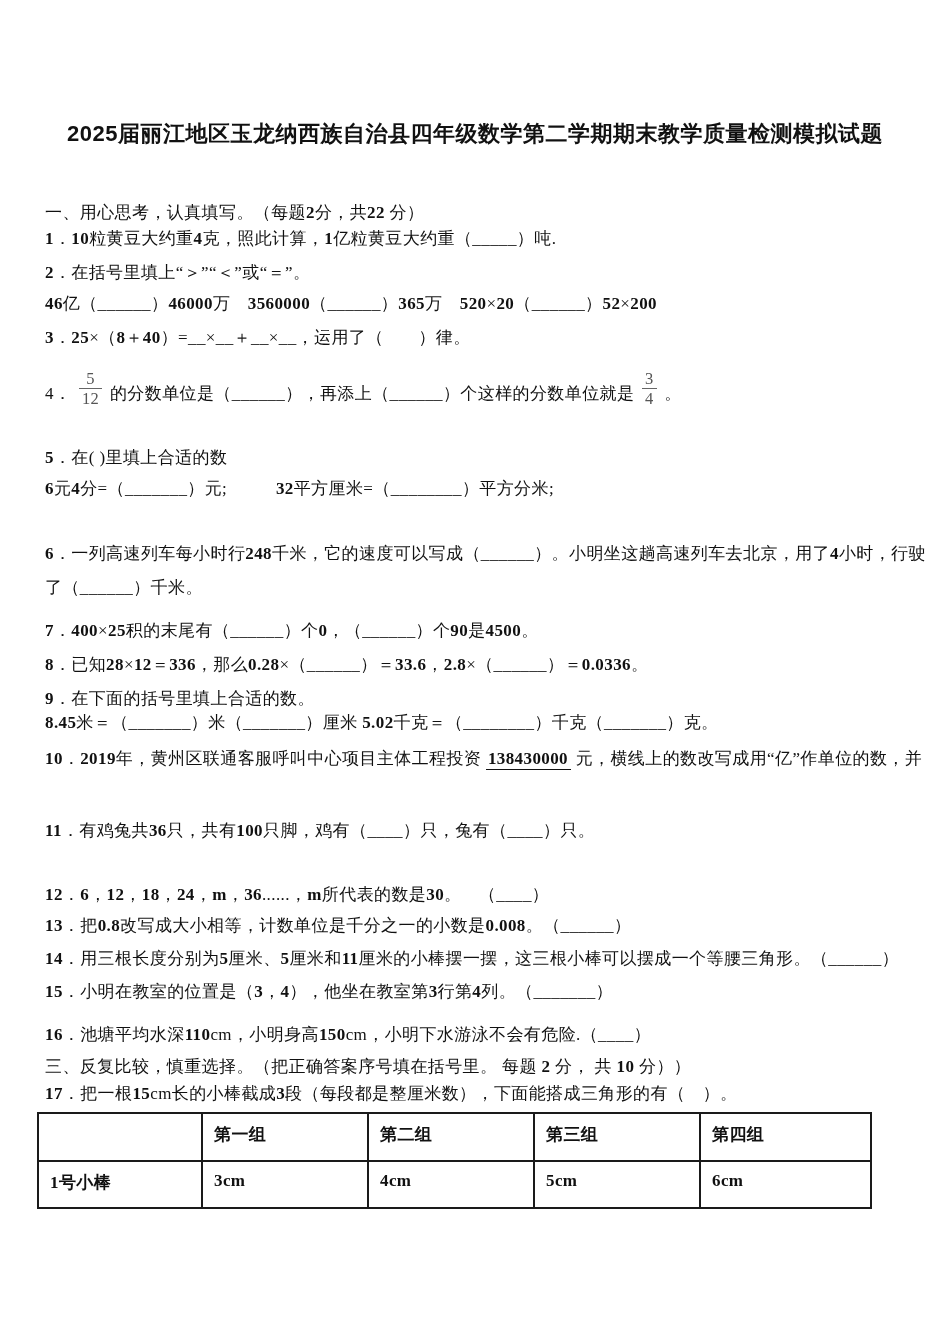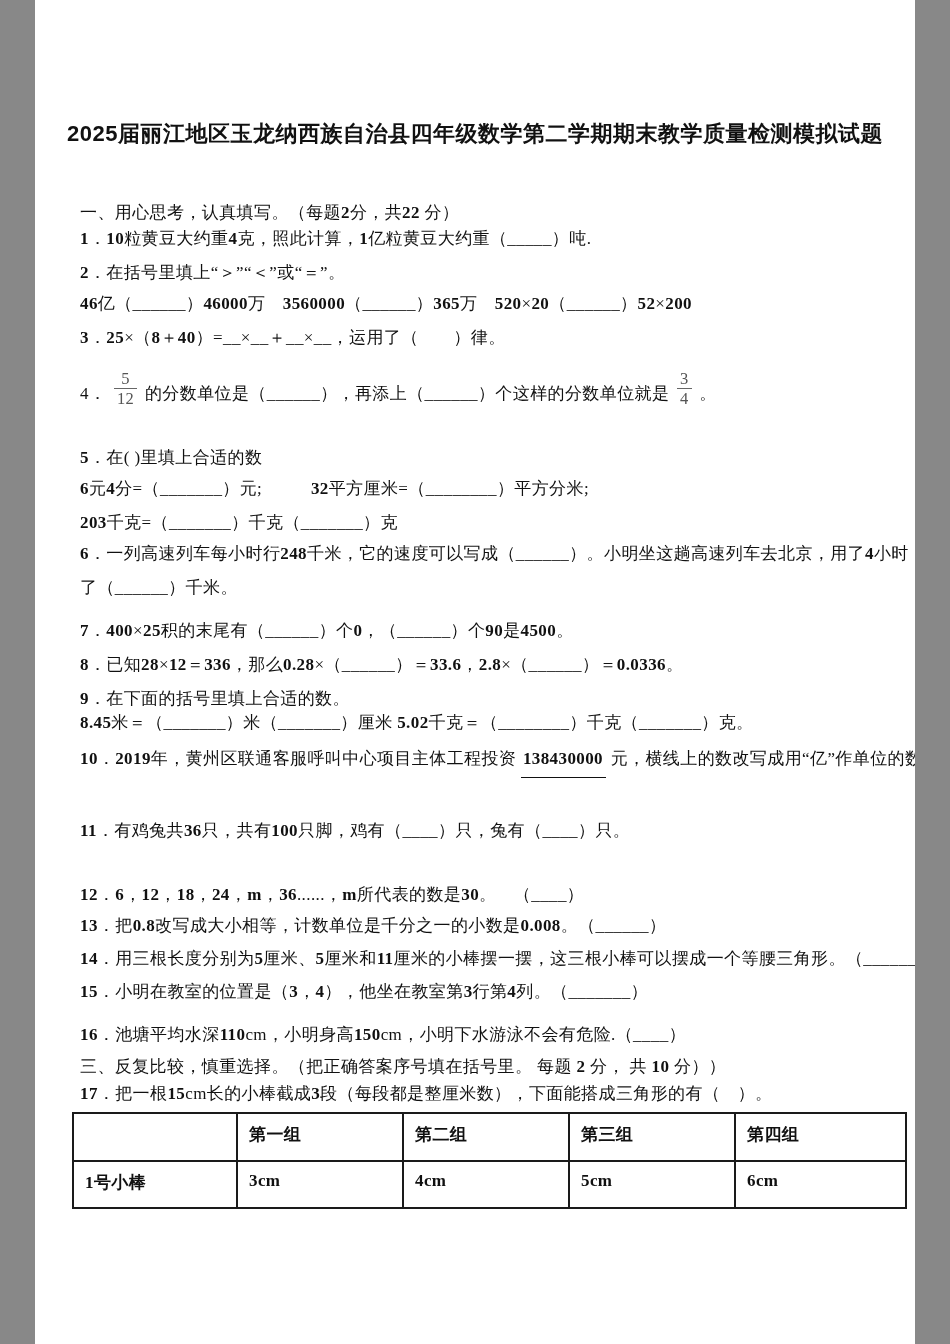--- a/index.html
+++ b/index.html
@@ -1,18 +1,18 @@
 <!DOCTYPE html>
 <html><head>
 <meta charset="utf-8">
 <style>
   html,body{margin:0;padding:0;background:#888;}
   .page{
     position:relative;
-    width:880px;height:1344px;
+    width:950px;height:1344px;
     background:#ffffff;
     margin:0 auto;
     overflow:hidden;
     font-family:"Liberation Serif","DejaVu Serif",serif;
     color:#111;
   }
   .title{
     position:absolute;
     left:0;right:0;
     text-align:center;
@@ -38,21 +38,21 @@
     vertical-align:bottom;
     font-size:16.5px;
     line-height:19px;
     color:#555;
     margin:0 3px;
     position:relative;
     top:3px;
   }
   .frac-den{border-top:1.5px solid #666;padding:0 3px;}
   .frac-num{padding:0 2px;}
-  .uline{border-bottom:1.6px solid #111;padding:0 3px 9px 2px;text-align:right;}
+  .uline{border-bottom:1.6px solid #111;padding:0 3px 1px 2px;text-align:right;}
   .q5b{margin-left:44px;}
   .tablewrap{position:absolute;left:37px;top:1112px;}
   table.exam{
     border-collapse:collapse;
     table-layout:fixed;
     width:833px;
   }
   table.exam td{
     border:2px solid #1a1a1a;
     vertical-align:top;
@@ -91,21 +91,20 @@
         <span class="frac-den">4</span>
       </span>
     <span>。</span>
   </p>
 
   <p class="ln" style="top:447px"><b>5</b>．在(  )里填上合适的数</p>
   <p class="ln" style="top:478px">
     <span><b>6</b>元<b>4</b>分=（_______）元;</span>
     <span class="q5b"><b>32</b>平方厘米=（________）平方分米;</span>
   </p>
-  <p class="ln" style="top:512px"><b>203</b>千克=（_______）千克（_______）克</p>
   <p class="ln" style="top:543px"><b>6</b>．一列高速列车每小时行<b>248</b>千米，它的速度可以写成（______）。小明坐这趟高速列车去北京，用了<b>4</b>小时，行驶</p>
   <p class="ln" style="top:577px">了（______）千米。</p>
   <p class="ln" style="top:620px"><b>7</b>．<b>400</b>×<b>25</b>积的末尾有（______）个<b>0</b>，（______）个<b>90</b>是<b>4500</b>。</p>
   <p class="ln" style="top:654px"><b>8</b>．已知<b>28</b>×<b>12</b>＝<b>336</b>，那么<b>0.28</b>×（______）＝<b>33.6</b>，<b>2.8</b>×（______）＝<b>0.0336</b>。</p>
   <p class="ln" style="top:688px"><b>9</b>．在下面的括号里填上合适的数。</p>
   <p class="ln" style="top:712px"><b>8.45</b>米＝（_______）米（_______）厘米 <b>5.02</b>千克＝（________）千克（_______）克。</p>
 
   <p class="ln" style="top:748px">
     <span><b>10</b>．<b>2019</b>年，黄州区联通客服呼叫中心项目主体工程投资</span>
     <span class="uline"><b>138430000</b></span>

